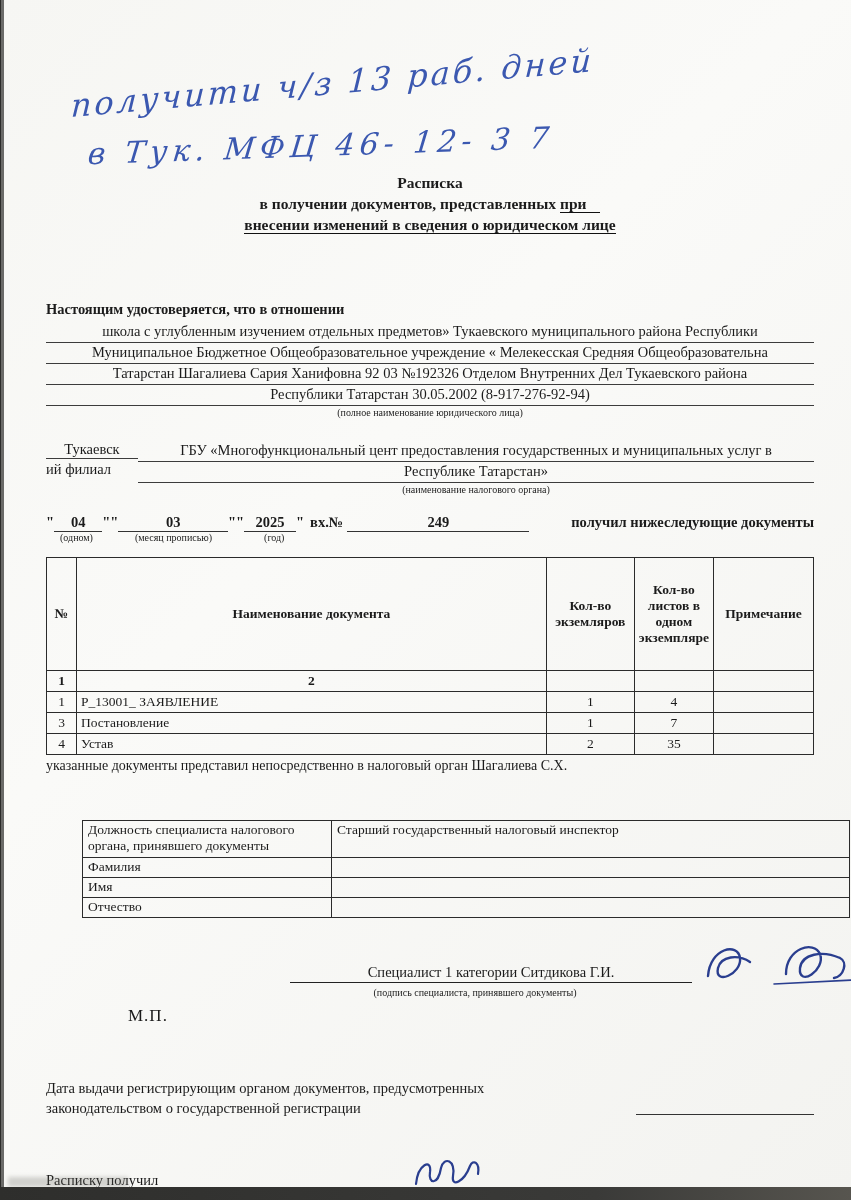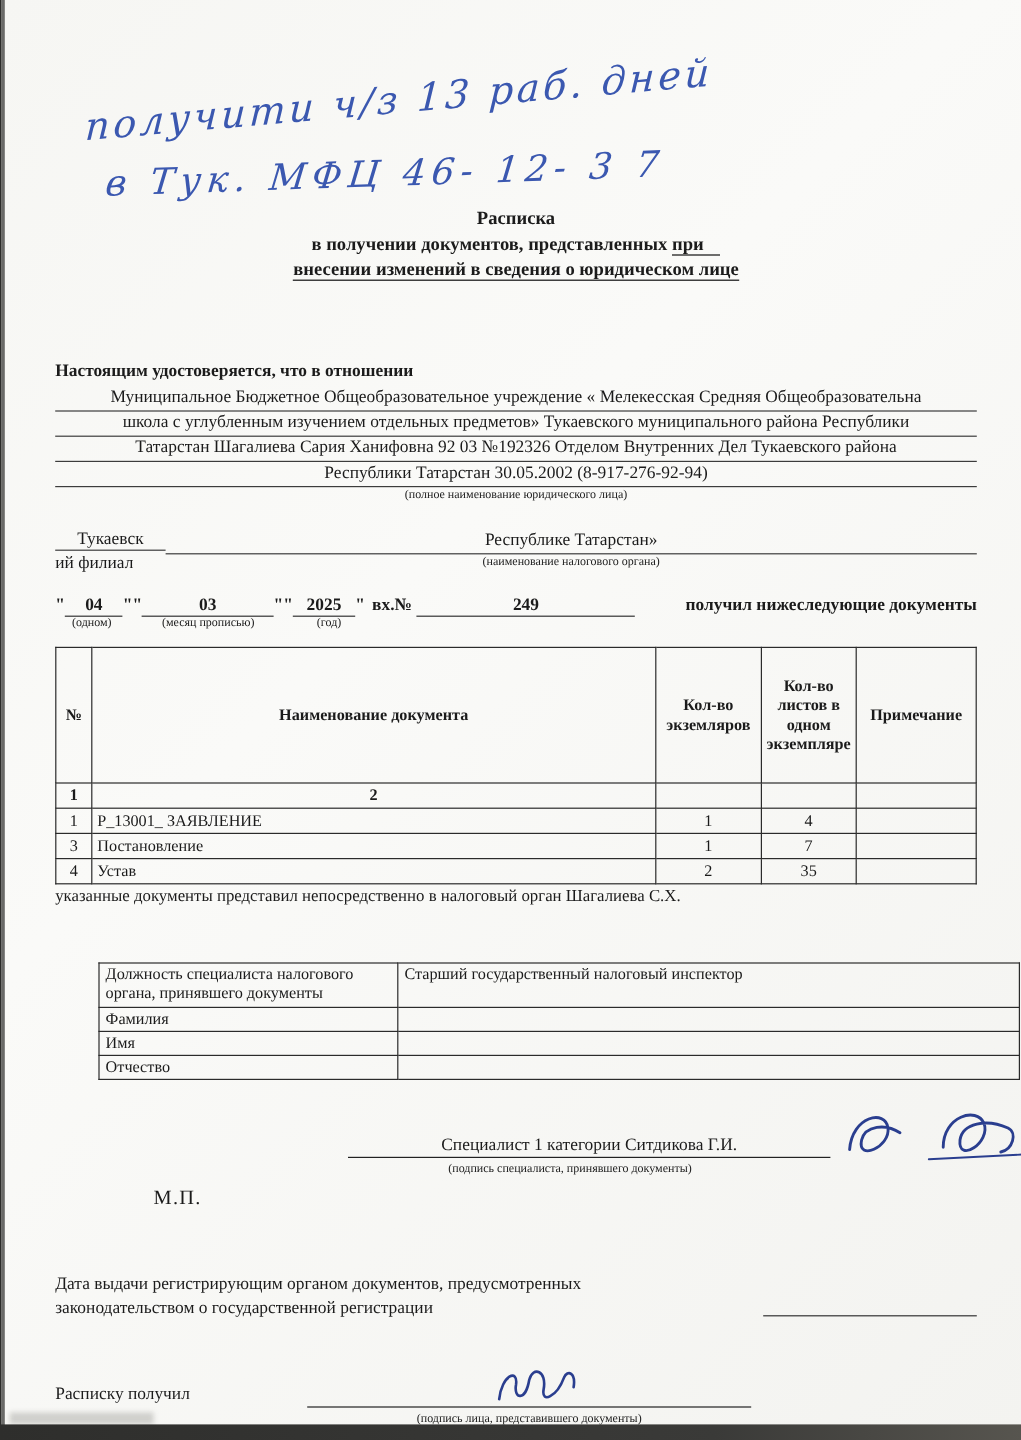--- a/index.html
+++ b/index.html
@@ -90,33 +90,34 @@
 
     <div class="title">
       <div>Расписка</div>
       <div><span>в получении документов, представленных </span><span class="ub"><span>при</span><span class="pad-after"></span></span></div>
       <div><span class="ub">внесении изменений в сведения о юридическом лице</span></div>
     </div>
 
     <div class="intro-label">Настоящим удостоверяется, что в отношении</div>
 
     <div class="entity">
+      <div class="fill-line">школа с углубленным изучением отдельных предметов» Тукаевского муниципального района Республики</div>
       <div class="fill-line">Муниципальное Бюджетное Общеобразовательное учреждение « Мелекесская Средняя Общеобразовательна</div>
-      <div class="fill-line">школа с углубленным изучением отдельных предметов» Тукаевского муниципального района Республики</div>
       <div class="fill-line">Татарстан Шагалиева Сария Ханифовна 92 03 №192326   Отделом Внутренних Дел Тукаевского района</div>
       <div class="fill-line">Республики Татарстан 30.05.2002   (8-917-276-92-94)</div>
       <div class="caption">(полное наименование юридического лица)</div>
     </div>
 
     <div class="authority">
       <div class="auth-left">
         <div class="l1">Тукаевск</div>
         <div class="l2">ий  филиал</div>
       </div>
       <div class="auth-right">
+        <div class="fill-line">ГБУ «Многофункциональный цент предоставления государственных и муниципальных услуг в</div>
         <div class="fill-line">Республике Татарстан»</div>
         <div class="caption">(наименование налогового органа)</div>
       </div>
     </div>
 
     <div class="dateline">
       <span>"</span>
       <span class="dl-u" style="width:52px;">04</span>
       <span>""</span>
       <span class="dl-u" style="width:118px;">03</span>

